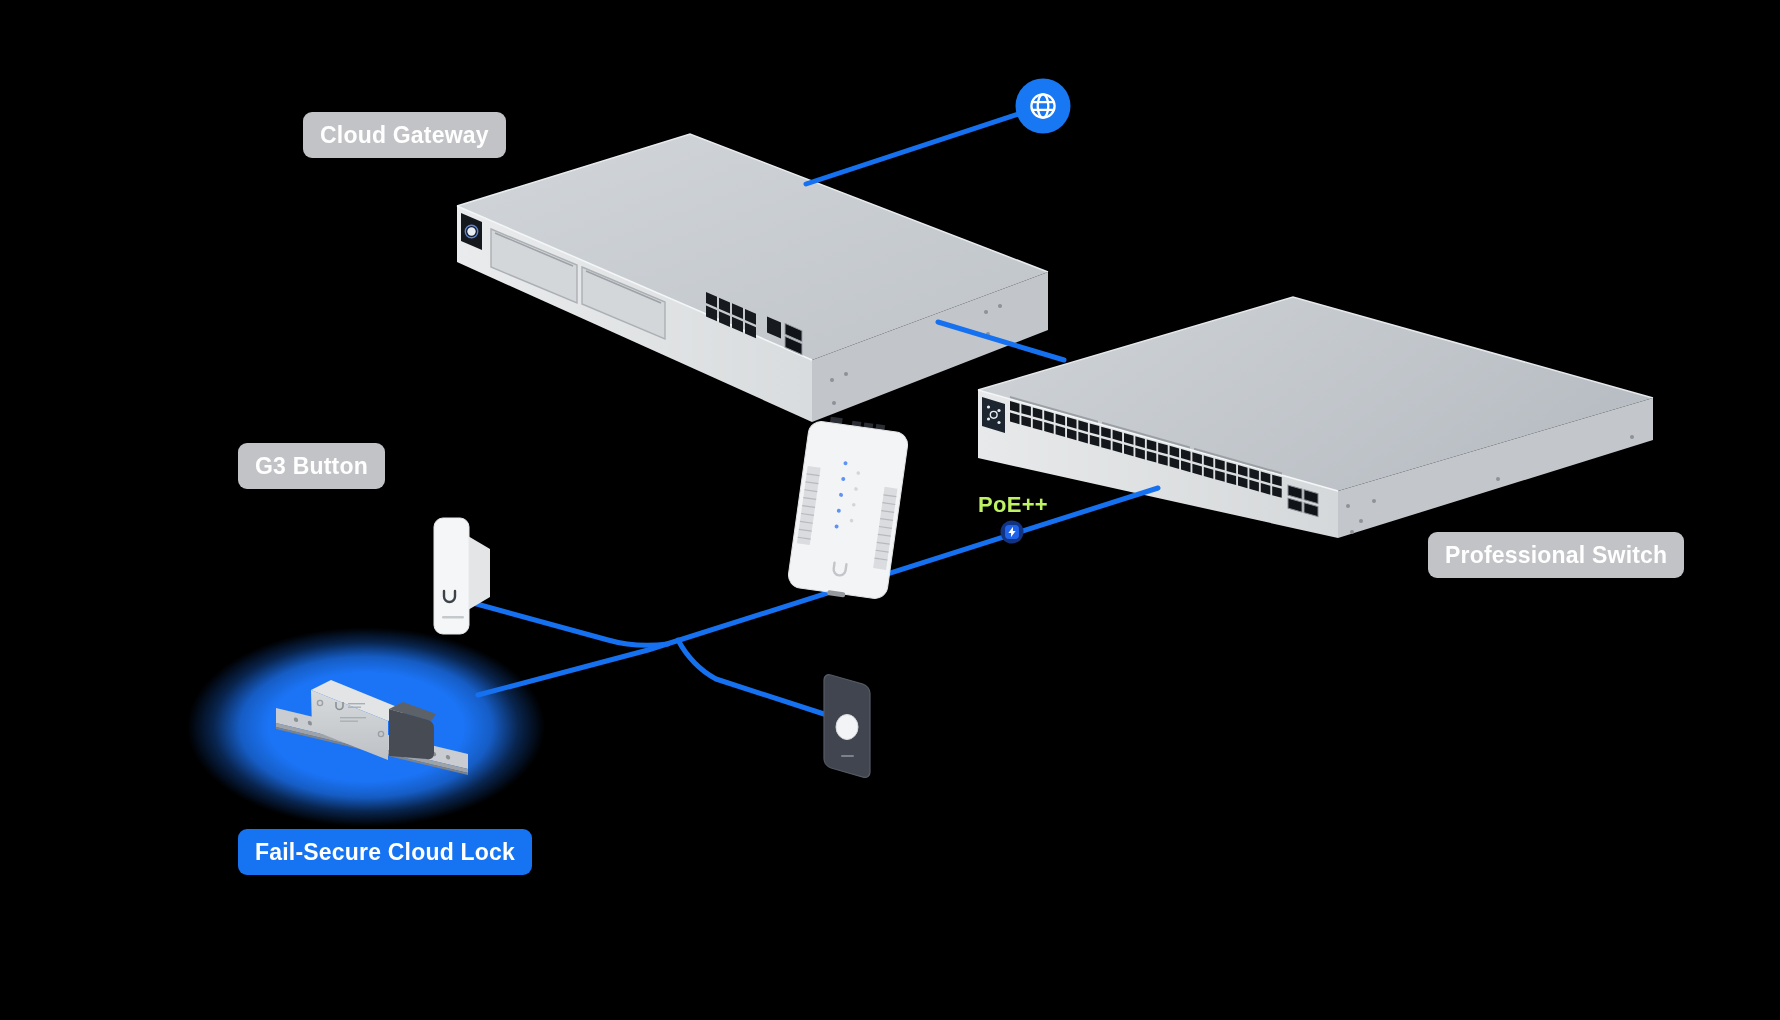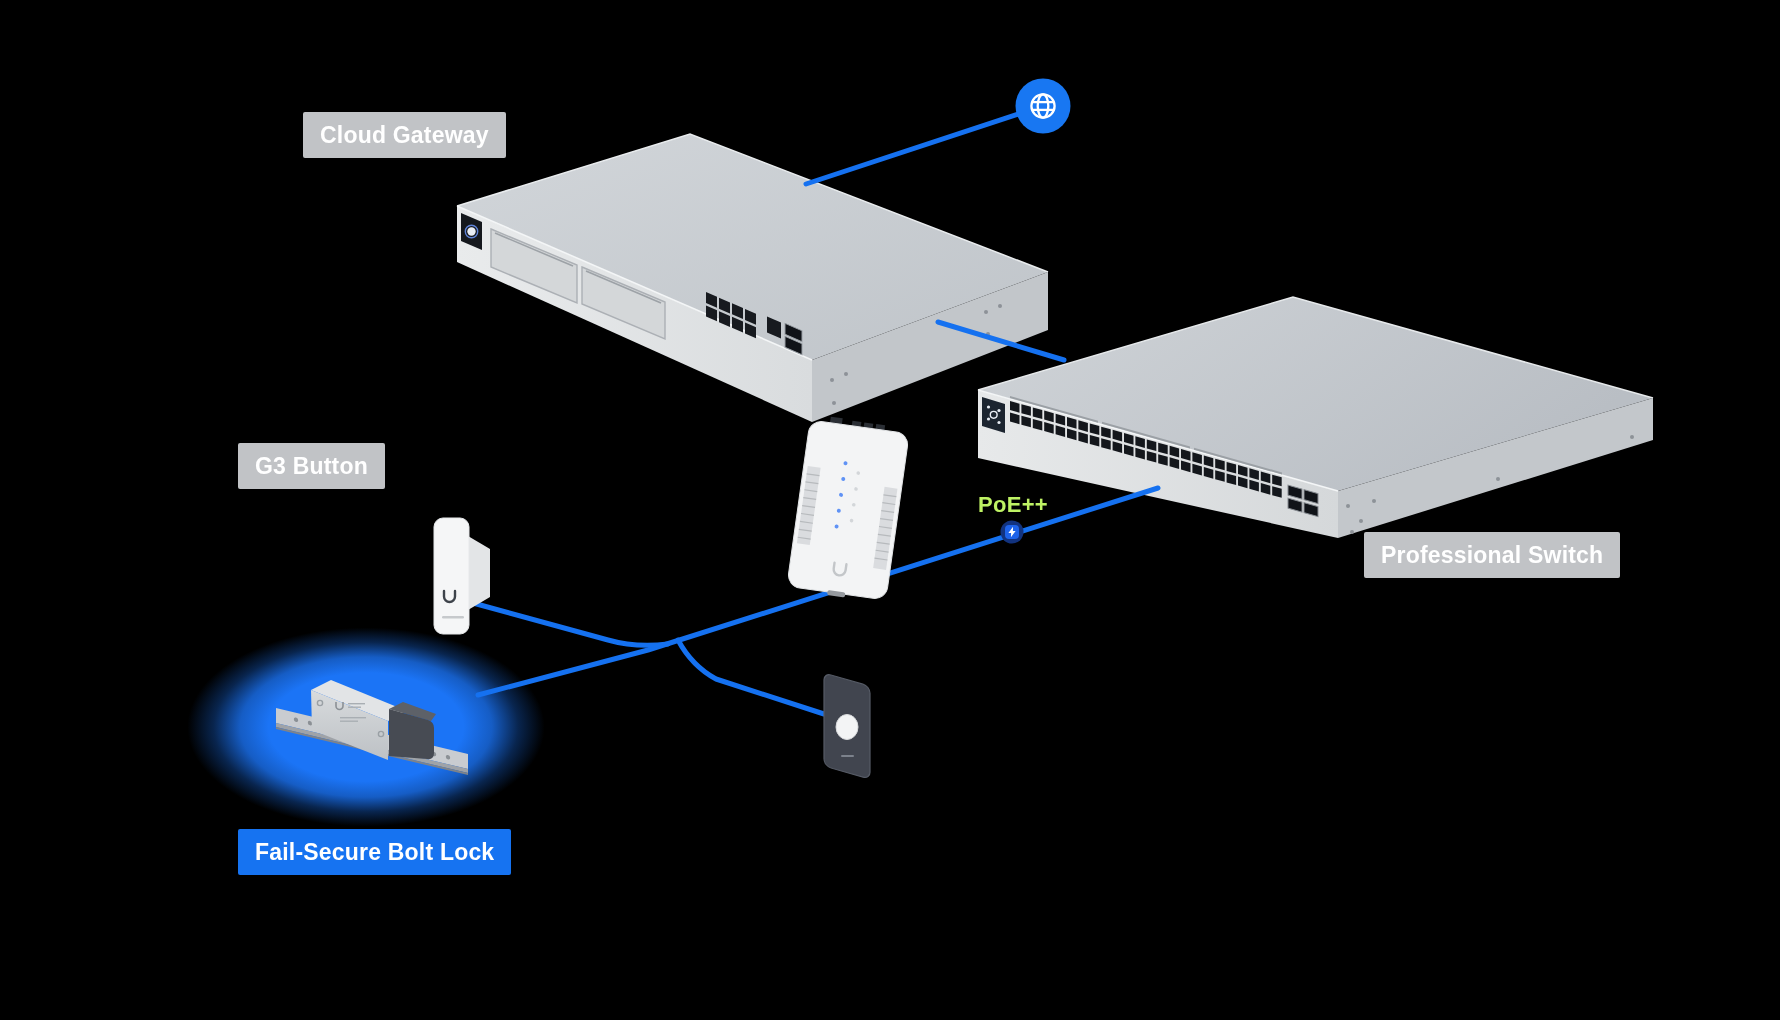--- a/index.html
+++ b/index.html
@@ -1,19 +1,19 @@
 <!DOCTYPE html>
 <html><head>
 <meta charset="utf-8">
 <style>
   html,body{margin:0;padding:0;background:#000;}
   .stage{position:relative;width:1780px;height:1020px;background:#000;overflow:hidden;
          font-family:"Liberation Sans",sans-serif;}
   .stage svg.art{position:absolute;left:0;top:0;}
-  .badge{position:absolute;display:inline-block;padding:8px 17px;border-radius:2px;
+  .badge{position:absolute;display:inline-block;padding:8px 17px;border-radius:9px;
          font-weight:700;font-size:23px;line-height:30px;color:#fff;letter-spacing:.2px;
          background:rgba(199,201,204,.97);white-space:nowrap;}
   .badge.blue{background:#1673F1;}
   .poe-text{position:absolute;font-weight:700;font-size:22px;color:#bef264;letter-spacing:.3px;}
 </style>
 </head>
 <body>
 
 <div class="stage">
 
@@ -293,21 +293,21 @@
       <line x1="-11.2" y1="-3.9" x2="11.2" y2="-3.9"></line>
       <line x1="-11.2" y1="3.9" x2="11.2" y2="3.9"></line>
     </g>
   </g>
 </svg>
 
 <div class="badge" style="left:303px;top:112px;">Cloud Gateway</div>
 
 <div class="badge" style="left:238px;top:443px;">G3 Button</div>
 
-<div class="badge" style="left:1364px;top:532px;">Professional Switch</div>
-
-
-
-<div class="badge blue" style="left:238px;top:829px;">Fail-Secure Bolt Lock</div>
+<div class="badge" style="left:1428px;top:532px;">Professional Switch</div>
+
+
+
+<div class="badge blue" style="left:238px;top:829px;">Fail-Secure Cloud Lock</div>
 
 <div class="poe-text" style="left:978px;top:492px;">PoE++</div>
 
 </div>
 
 </body></html>

